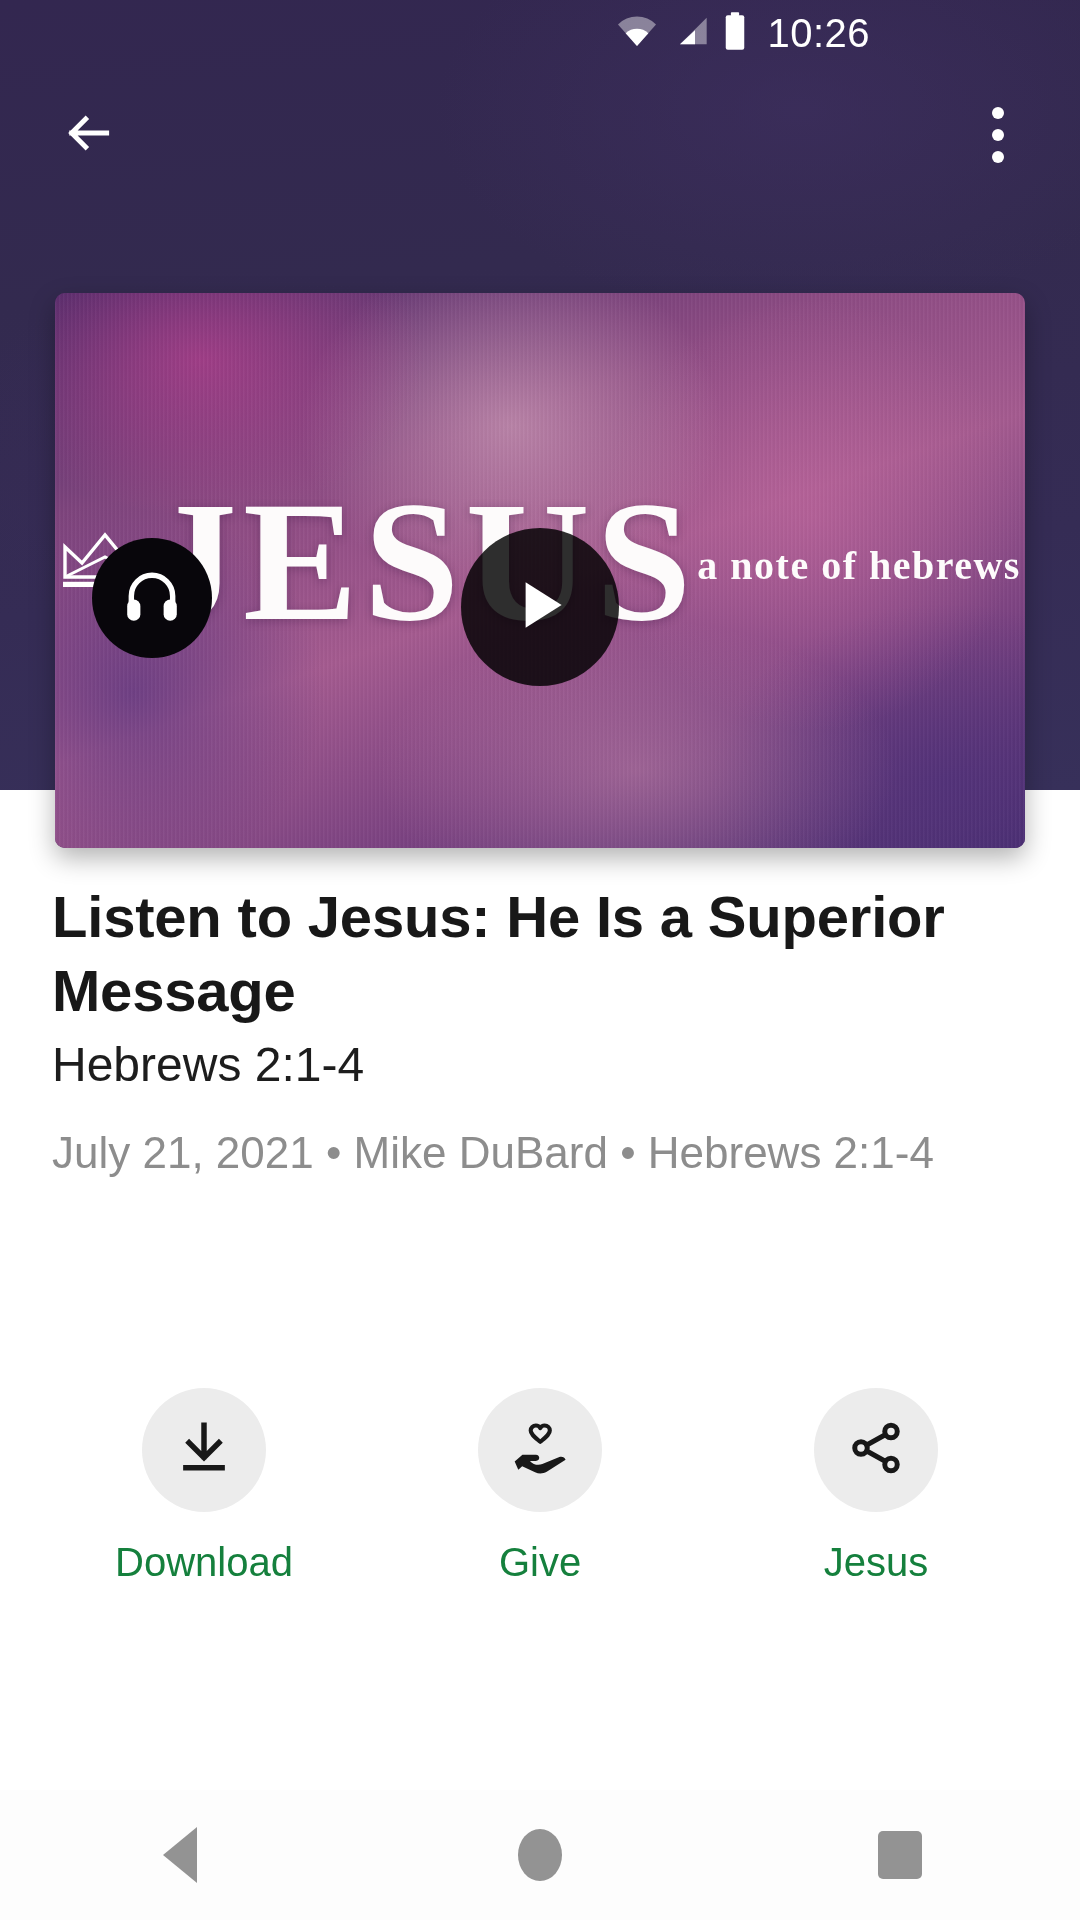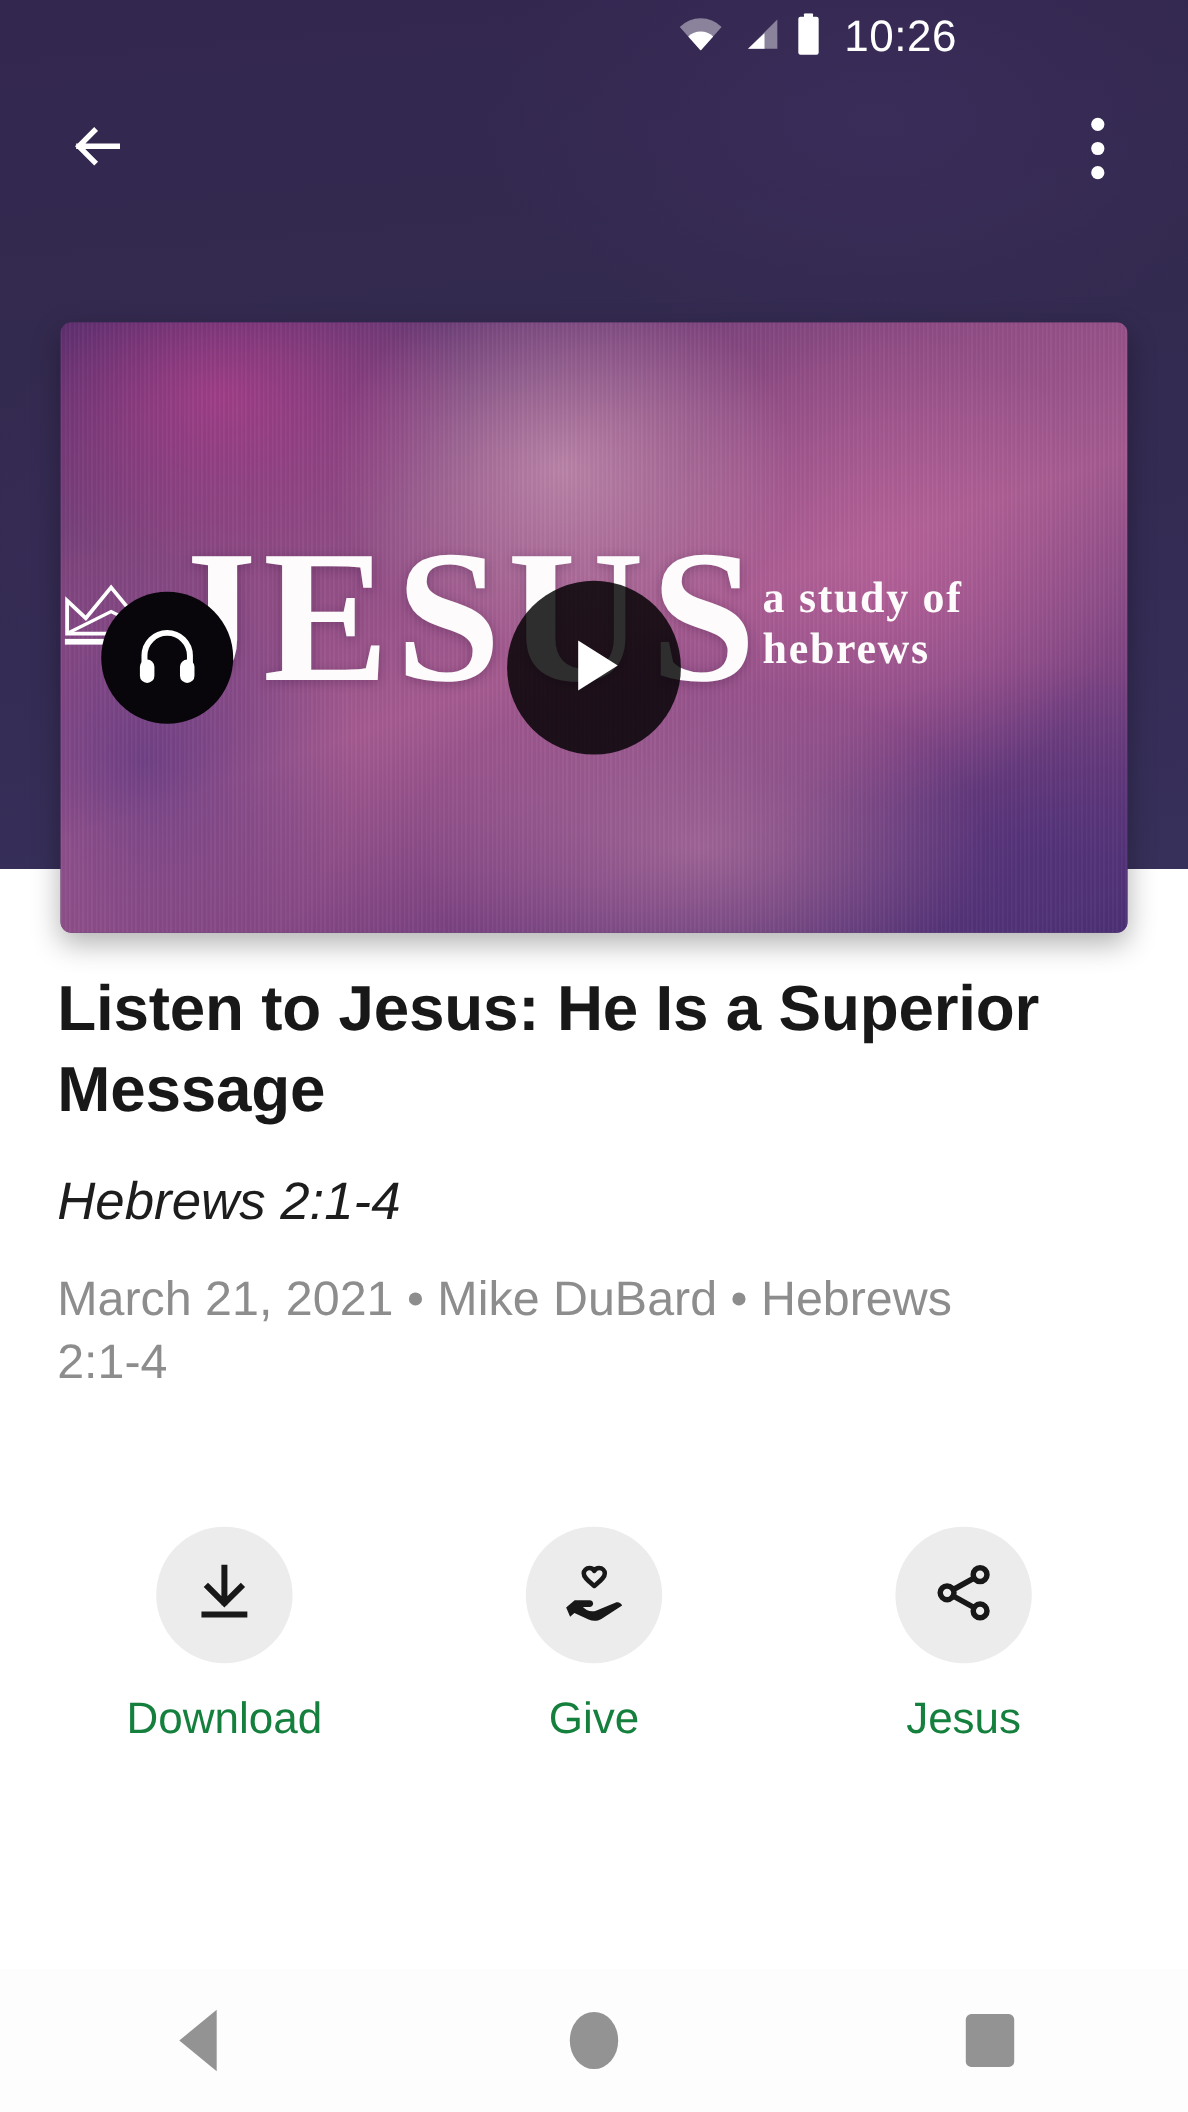--- a/index.html
+++ b/index.html
@@ -184,26 +184,25 @@
     z-index: 4;
   }
   .sermon-title {
     font-size: 58px;
     font-weight: 700;
     line-height: 1.28;
     color: #181818;
     letter-spacing: -0.2px;
   }
   .sermon-passage {
-    margin-top: 36px;
+    margin-top: 8px;
     font-size: 48px;
     font-weight: 400;
     color: #1d1d1d;
     line-height: 1.2;
-    font-style: italic;
   }
   .sermon-meta {
     margin-top: 30px;
     font-size: 44px;
     font-weight: 400;
     color: #8d8d8d;
     line-height: 1.32;
     max-width: 900px;
   }
 
@@ -324,21 +323,21 @@
 
     <div class="hero-content">
       <span class="crown">
         <svg width="92" height="64" viewBox="0 0 46 32">
           <path d="M3 26 L3 11 L11.5 19 L23 5 L34.5 19 L43 11 L43 26 Z" fill="none" stroke="#ffffff" stroke-width="1.7" stroke-linejoin="miter"></path>
           <path d="M3 26 L23 16 L43 26" fill="none" stroke="#ffffff" stroke-width="1.5"></path>
           <rect x="2" y="28.4" width="42" height="2.6" fill="#ffffff"></rect>
         </svg>
       </span>
       <div class="hero-wordmark">JESUS</div>
-      <div class="hero-tagline">a study of hebrews</div>
+      <div class="hero-tagline">a note of hebrews</div>
     </div>
 
     <div class="play-overlay">
       <span>
         <svg width="72" height="72" viewBox="0 0 24 24">
           <path d="M7.2 4.4 L19.2 12 L7.2 19.6 Z" fill="#ffffff"></path>
         </svg>
       </span>
     </div>
 
@@ -349,21 +348,21 @@
           <rect x="2.4" y="13.4" width="5.1" height="8.2" rx="2.55" fill="#ffffff"></rect>
           <rect x="16.5" y="13.4" width="5.1" height="8.2" rx="2.55" fill="#ffffff"></rect>
         </svg>
       </span>
     </div>
   </div>
 
   <div class="content">
     <h1 class="sermon-title">Listen to Jesus: He Is a Superior Message</h1>
     <div class="sermon-passage">Hebrews 2:1-4</div>
-    <div class="sermon-meta">March 21, 2021 • Mike DuBard • Hebrews 2:1-4</div>
+    <div class="sermon-meta">July 21, 2021 • Mike DuBard • Hebrews 2:1-4</div>
   </div>
 
   <div class="actions">
 
     <div class="action">
       <div class="action-circle">
         <span>
           <svg width="64" height="64" viewBox="0 0 24 24">
             <path d="M12 3.5 V15.2 M6.4 10 L12 15.6 L17.6 10" fill="none" stroke="#181818" stroke-width="2.05" stroke-linecap="square"></path>
             <path d="M5.2 19.4 H18.8" stroke="#181818" stroke-width="2.05" stroke-linecap="square"></path>

